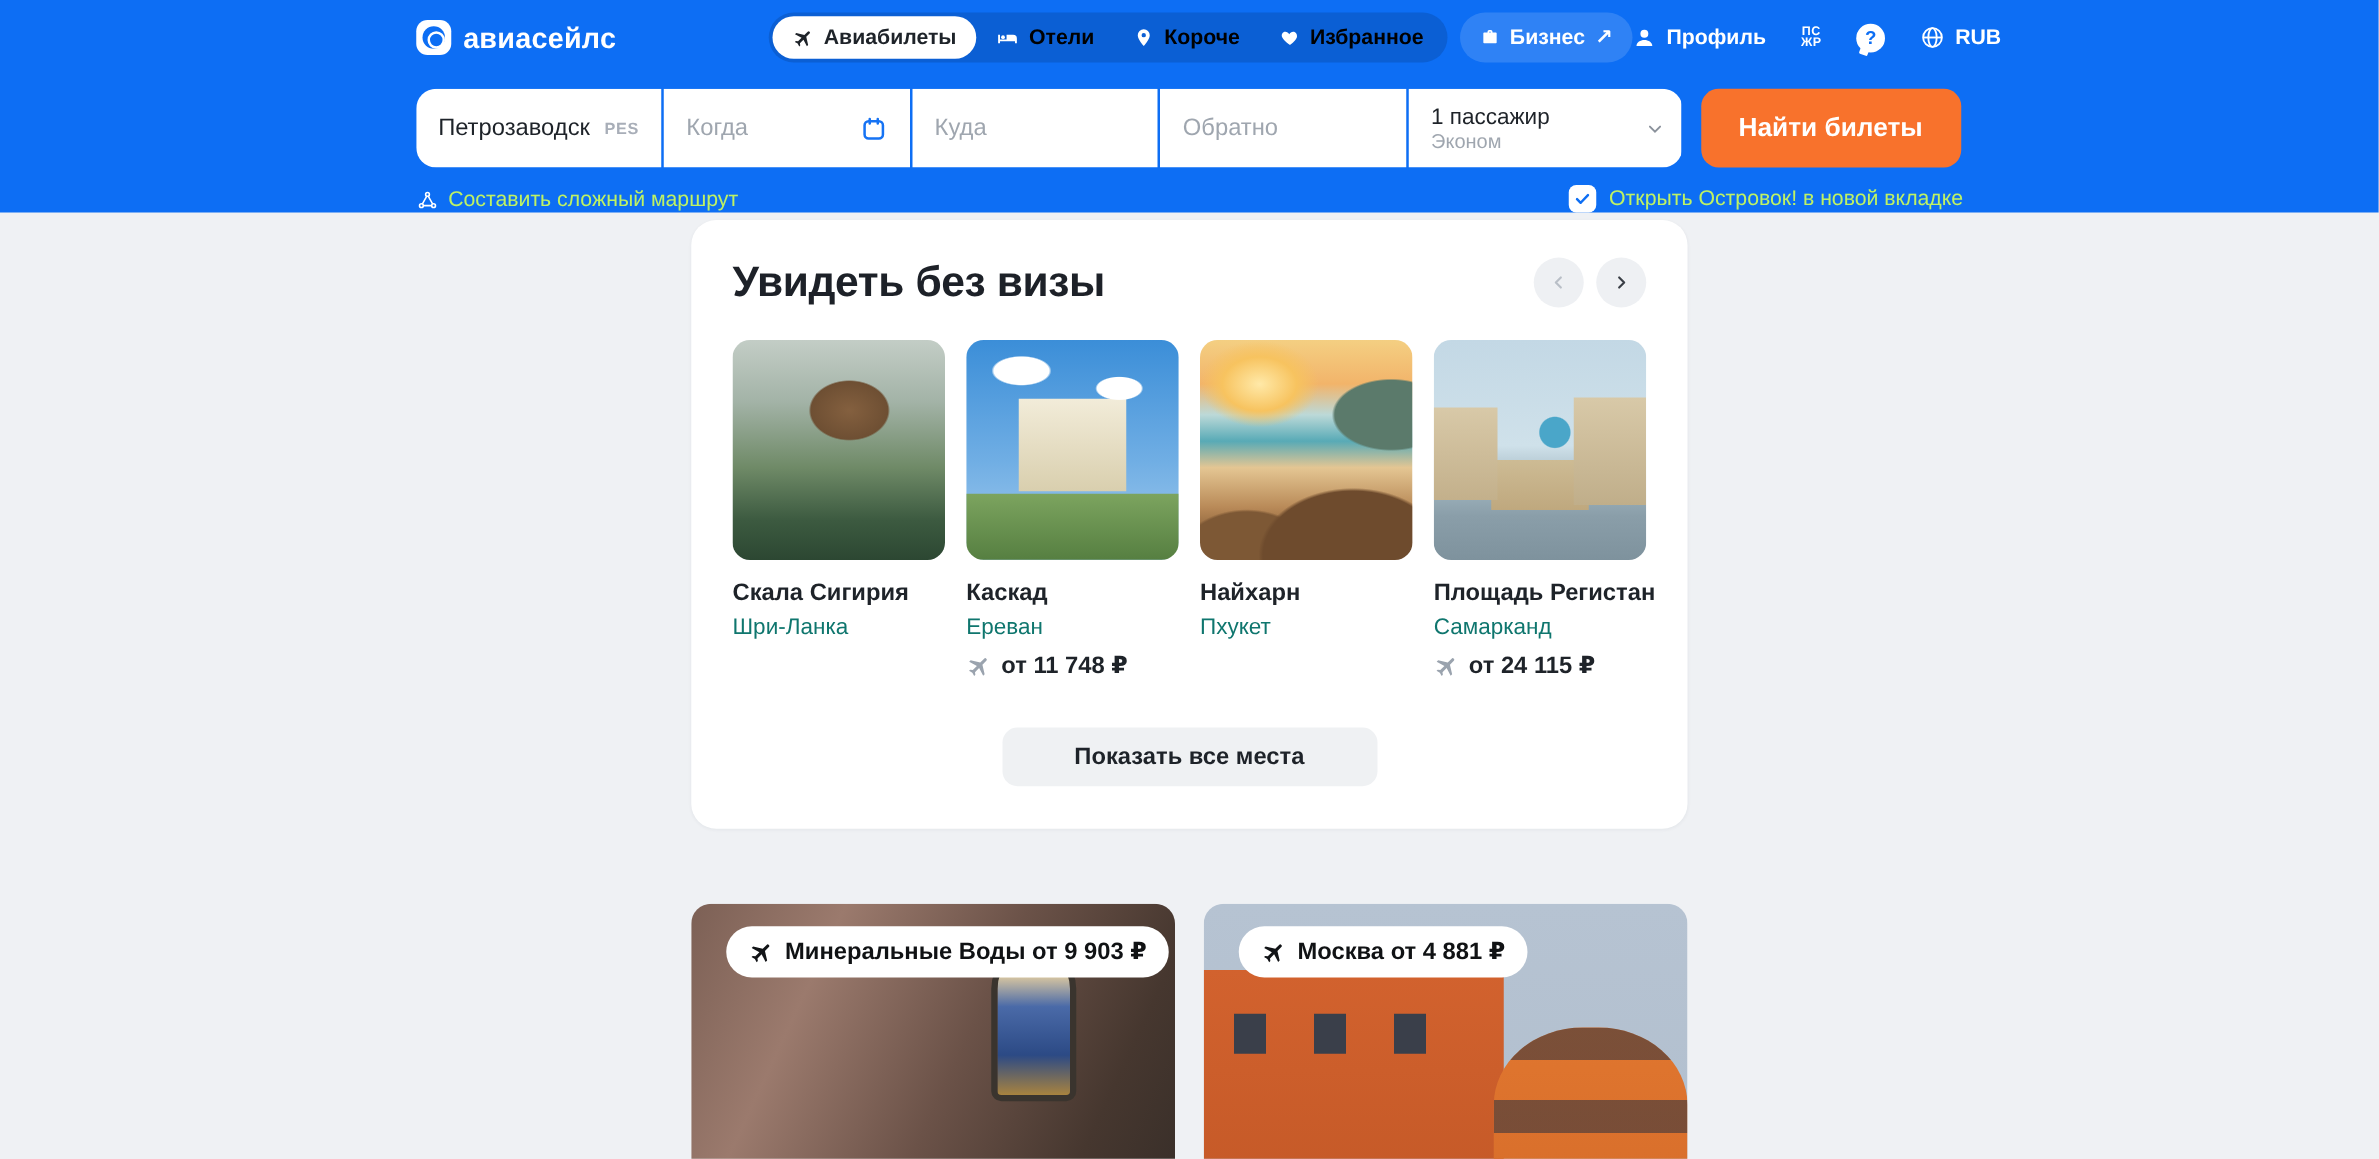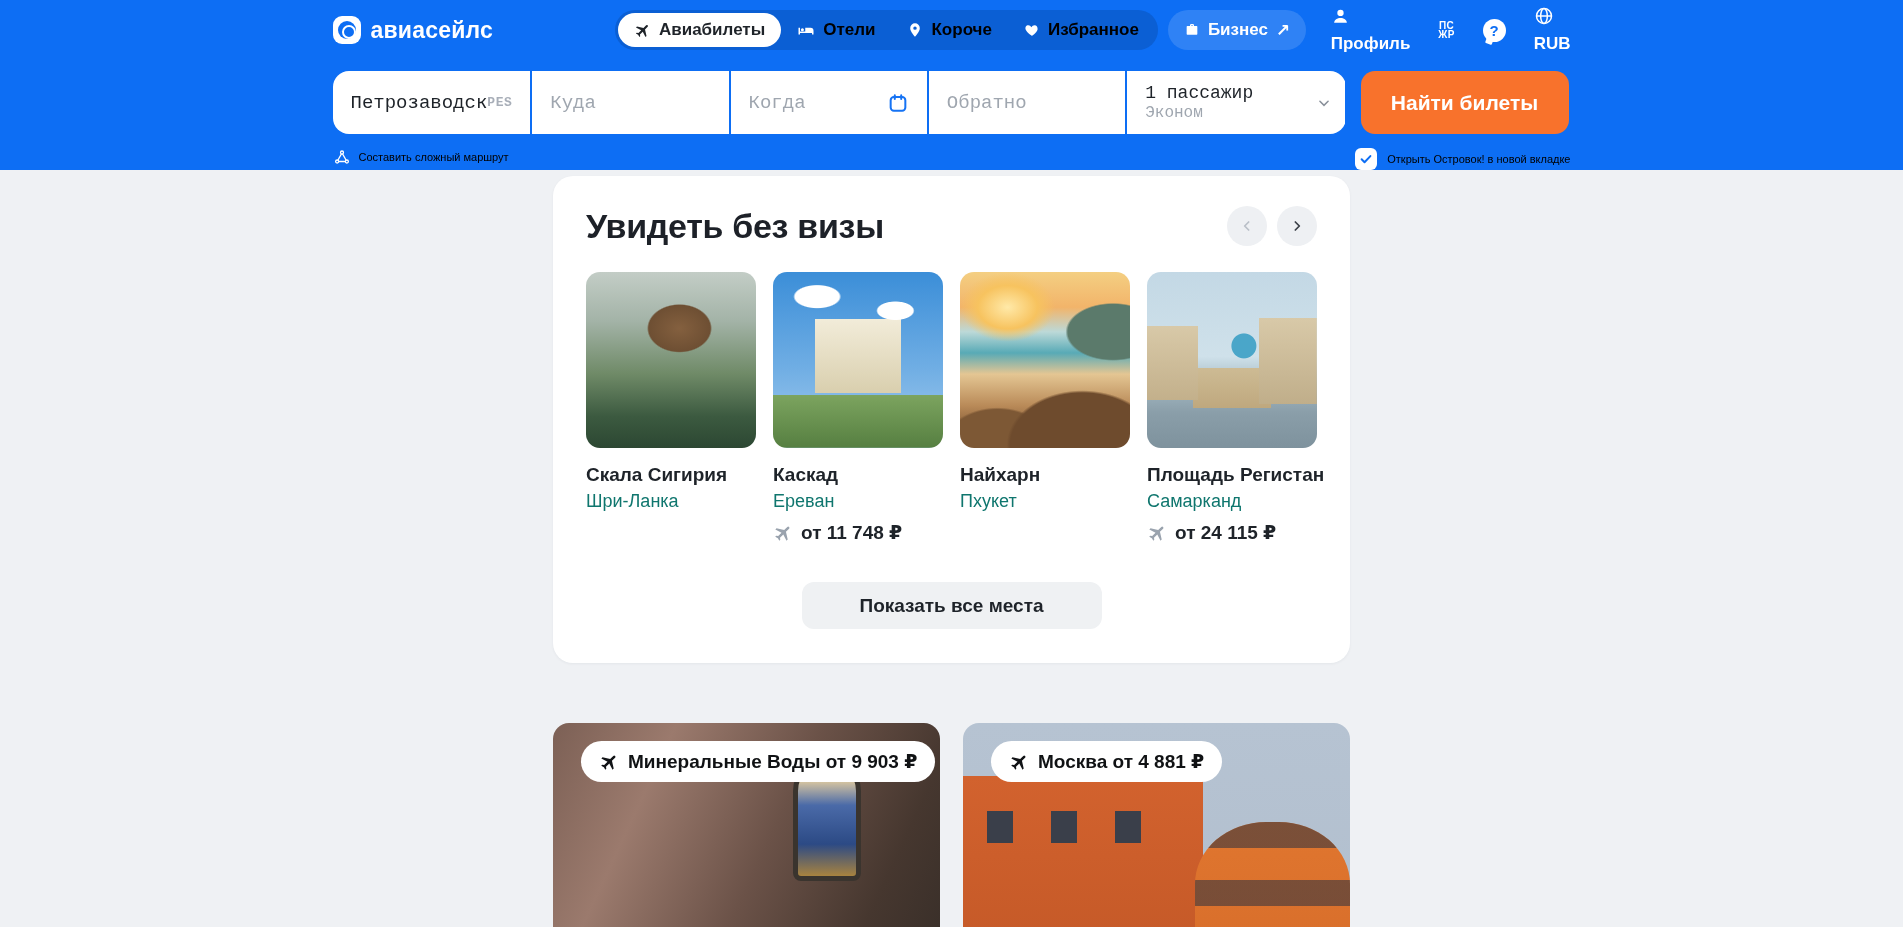--- a/index.html
+++ b/index.html
@@ -17,39 +17,39 @@
   .logo-badge::after { content:""; position:absolute; left:9px; top:9px; width:10px; height:10px; border-radius:50%; border:2.5px solid #fff; }
   .logo-text { color:#fff; font-size:23px; font-weight:700; letter-spacing:0.2px; }
 
   .tabs-group { margin-left:122px; display:flex; align-items:center; background:rgba(8,70,160,0.38); border-radius:999px; padding:3px; height:40px; }
   .tab { display:flex; align-items:center; gap:8px; padding:0 16px; height:34px; color:#000000; font-size:17px; font-weight:600; border-radius:999px; cursor:pointer; white-space:nowrap; }
   .tab.active { background:#fff; color:#1E2329; }
   .tab svg { flex:none; }
   .biz-pill { margin-left:10px; display:flex; align-items:center; gap:8px; padding:0 16px; height:40px; border-radius:999px; background:rgba(255,255,255,0.14); color:#fff; font-size:17px; font-weight:600; cursor:pointer; white-space:nowrap; }
 
   .nav-right { margin-left:auto; display:flex; align-items:center; gap:28px; color:#fff; }
-  .nav-item { display:flex; align-items:flex-start; gap:8px; font-size:17px; font-weight:600; cursor:pointer;flex-direction:column; }
+  .nav-item { display:flex; align-items:flex-end; gap:8px; font-size:17px; font-weight:600; cursor:pointer; }
   .lang-badge { font-size:10px; font-weight:800; line-height:9px; letter-spacing:0.3px; text-align:center; cursor:pointer; }
   .q-bubble { width:23px; height:23px; background:#fff; border-radius:50%; color:#0D6EF4; font-weight:800; font-size:15px; display:flex; align-items:center; justify-content:center; position:relative; cursor:pointer; }
   .q-bubble::after { content:""; position:absolute; left:3px; bottom:-2px; width:7px; height:7px; background:#fff; border-radius:1px; transform:rotate(20deg); }
 
   
   .search-row { margin-top:21px; display:flex; height:63px; }
-  .fields { display:flex; width:1013px; border-radius:16px; overflow:hidden; gap:2px;font-family:Liberation Mono, monospace; }
+  .fields { display:flex; width:1013px; border-radius:16px; overflow:hidden; gap:2px; }
   .field { background:#fff; flex:1; display:flex; align-items:center; padding:0 18px; font-size:19px; color:#1E2329; cursor:text; position:relative; }
   .field .ph { color:#9FA6AF; }
   .field .code { margin-left:auto; color:#A8AEB8; font-size:13px; font-weight:700; letter-spacing:0.5px; }
   .field.when { justify-content:space-between; }
   .field.pax { flex-direction:column; justify-content:center; align-items:flex-start; cursor:pointer; padding-right:40px; }
   .pax-main { font-size:18px; color:#1E2329; line-height:22px; }
   .pax-sub { font-size:16px; color:#9FA6AF; line-height:19px; }
   .pax-chevron { position:absolute; right:14px; top:50%; transform:translateY(-50%); }
   .search-btn { margin-left:15px; width:208px; background:#F8722C; border:none; border-radius:14px; color:#fff; font-family:inherit; font-weight:700; font-size:21px; cursor:pointer; }
 
-  .sub-row { margin-top:14px; display:flex; justify-content:space-between; align-items:flex-start; color:#000000; font-size:11px; }
+  .sub-row { margin-top:14px; display:flex; justify-content:space-between; align-items:flex-end; color:#bef264; font-size:17px; }
   .sub-left { display:flex; align-items:center; gap:8px; cursor:pointer; }
   .sub-right { display:flex; align-items:center; gap:10px; cursor:pointer; }
   .checkbox { width:22px; height:22px; background:#fff; border-radius:6px; display:flex; align-items:center; justify-content:center; flex:none; }
 
   
   .visa-card { width:797px; margin:6px auto 0; background:#fff; border-radius:20px; padding:30px 33px; box-shadow:0 1px 3px rgba(20,30,50,0.05); }
   .visa-head { display:flex; justify-content:space-between; align-items:center; }
   .visa-title { font-size:34px; font-weight:700; color:#1D2128; letter-spacing:-0.3px; }
   .arrows { display:flex; gap:10px; }
   .arrow-btn { width:40px; height:40px; border-radius:50%; background:#EEF0F3; border:none; display:flex; align-items:center; justify-content:center; cursor:pointer; }
@@ -186,29 +186,29 @@
         </div>
       </div>
     </div>
 
     <div class="search-row">
       <div class="fields">
         <div class="field">
           <span>Петрозаводск</span>
           <span class="code">PES</span>
         </div>
-        <div class="field">
-          <span class="ph">Куда</span>
-        </div>
         <div class="field when">
           <span class="ph">Когда</span>
           <svg class="ic" width="22" height="22" viewBox="0 0 24 24" fill="none" stroke="#1673F4" stroke-width="2.2" stroke-linecap="round">
               <rect x="4" y="5.5" width="16" height="15" rx="3.5"></rect>
               <path d="M8.5 3.5v4M15.5 3.5v4"></path>
             </svg>
+        </div>
+        <div class="field">
+          <span class="ph">Куда</span>
         </div>
         <div class="field">
           <span class="ph">Обратно</span>
         </div>
         <div class="field pax">
           <span class="pax-main">1 пассажир</span>
           <span class="pax-sub">Эконом</span>
           <svg class="pax-chevron" width="14" height="14" viewBox="0 0 24 24" fill="none" stroke="#8A919B" stroke-width="2.6" stroke-linecap="round">
               <path d="M5 9l7 7 7-7"></path>
             </svg>

